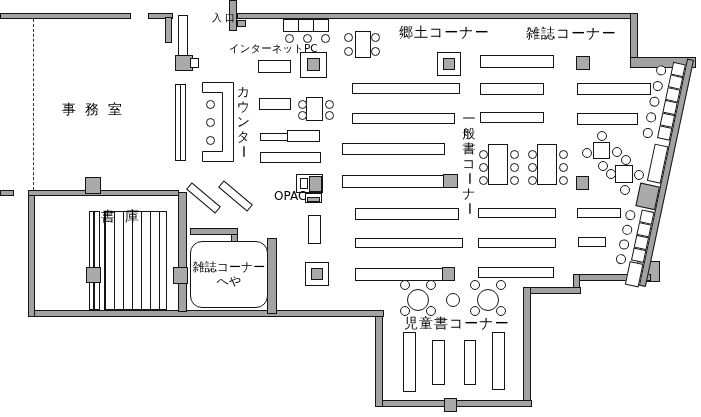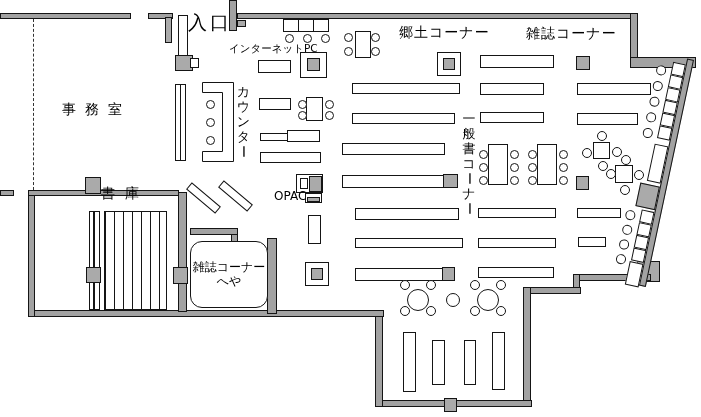--- a/index.html
+++ b/index.html
@@ -53,21 +53,21 @@
   <div class="a s" style="left:178px;top:15px;width:10px;height:50px"></div>
   <div class="a col" style="left:175px;top:55px;width:18px;height:16px"></div>
   <div class="a s" style="left:190px;top:58px;width:9px;height:10px"></div>
 
   <div class="a dash" style="left:33px;top:19px;width:1px;height:171px"></div>
   <div class="a lbl" style="left:62px;top:102px;font-size:14px;letter-spacing:9px;">事務室</div>
 
   <div class="a s" style="left:89px;top:211px;width:5px;height:99px"></div>
   <div class="a s" style="left:94px;top:211px;width:6px;height:99px"></div>
   <div class="a stacks" style="left:104px;top:211px;width:63px;height:99px"></div>
-  <div class="a lbl" style="left:101px;top:186px;font-size:14px;letter-spacing:10px;">書庫</div>
+  <div class="a lbl" style="left:101px;top:209px;font-size:14px;letter-spacing:10px;">書庫</div>
 
   <div class="a room" style="left:190px;top:241px;width:78px;height:67px;font-size:12px;">
     <div class="lbl">雑誌コーナー</div>
     <div class="lbl">へや</div>
   </div>
 
   <div class="a s" style="left:175px;top:84px;width:6px;height:77px"></div>
   <div class="a s" style="left:180px;top:84px;width:6px;height:77px"></div>
   <svg class="a" style="left:202px;top:82px" width="33" height="80">
     <path d="M0.5,0.5 H31.5 V79.5 H0.5 V69.5 H20.5 V10.5 H0.5 Z" fill="#fff" stroke="#151515"></path>
@@ -85,21 +85,21 @@
   <div class="a s" style="left:199px;top:179px;width:9px;height:38px;transform:rotate(-50deg)"></div>
   <div class="a s" style="left:231px;top:177px;width:9px;height:38px;transform:rotate(-50deg)"></div>
 
   <div class="a s" style="left:296px;top:174px;width:27px;height:19px"></div>
   <div class="a s" style="left:300px;top:178px;width:8px;height:11px"></div>
   <div class="a col" style="left:309px;top:176px;width:13px;height:16px"></div>
   <div class="a s" style="left:305px;top:193px;width:17px;height:10px"></div>
   <div class="a col" style="left:307px;top:197px;width:13px;height:5px"></div>
   <div class="a lbl" style="left:274px;top:190px;font-size:12px;">OPAC</div>
 
-  <div class="a lbl" style="left:188px;top:12px;font-size:19px;letter-spacing:3px;">入口</div>
+  <div class="a lbl" style="left:212px;top:12px;font-size:10px;letter-spacing:3px;">入口</div>
   <div class="a s" style="left:283px;top:19px;width:16px;height:13px"></div>
   <div class="a s" style="left:298px;top:19px;width:16px;height:13px"></div>
   <div class="a s" style="left:313px;top:19px;width:16px;height:13px"></div>
   <div class="a c" style="left:285px;top:34px"></div>
   <div class="a c" style="left:303px;top:34px"></div>
   <div class="a c" style="left:321px;top:34px"></div>
   <div class="a lbl" style="left:229px;top:43px;font-size:10.5px;">インターネットPC</div>
   <div class="a s" style="left:258px;top:60px;width:33px;height:13px"></div>
 
   <div class="a lbl" style="left:526px;top:26px;font-size:14px;letter-spacing:1px;">雑誌コーナー</div>
@@ -197,20 +197,21 @@
   <div class="a c" style="left:400px;top:280px;width:10px;height:10px"></div>
   <div class="a c" style="left:426px;top:280px;width:10px;height:10px"></div>
   <div class="a c" style="left:400px;top:306px;width:10px;height:10px"></div>
   <div class="a c" style="left:426px;top:306px;width:10px;height:10px"></div>
   <div class="a c" style="left:446px;top:293px;width:14px;height:14px"></div>
   <div class="a c" style="left:477px;top:289px;width:22px;height:22px"></div>
   <div class="a c" style="left:470px;top:280px;width:10px;height:10px"></div>
   <div class="a c" style="left:496px;top:280px;width:10px;height:10px"></div>
   <div class="a c" style="left:470px;top:306px;width:10px;height:10px"></div>
   <div class="a c" style="left:496px;top:306px;width:10px;height:10px"></div>
+  <div class="a lbl" style="left:404px;top:316px;font-size:14px;letter-spacing:1px;">児童書コーナー</div>
   <div class="a s" style="left:403px;top:332px;width:13px;height:60px"></div>
   <div class="a s" style="left:432px;top:340px;width:13px;height:45px"></div>
   <div class="a s" style="left:464px;top:340px;width:12px;height:45px"></div>
   <div class="a s" style="left:492px;top:332px;width:13px;height:58px"></div>
 
   <div class="a rotgrp" style="left:639px;top:60px;width:55px;height:232px;">
     <div class="a w" style="left:48px;top:0;width:7px;height:232px"></div>
     <div class="a s" style="left:35px;top:6px;width:13px;height:13px"></div>
     <div class="a s" style="left:35px;top:19px;width:13px;height:13px"></div>
     <div class="a s" style="left:35px;top:32px;width:13px;height:13px"></div>

